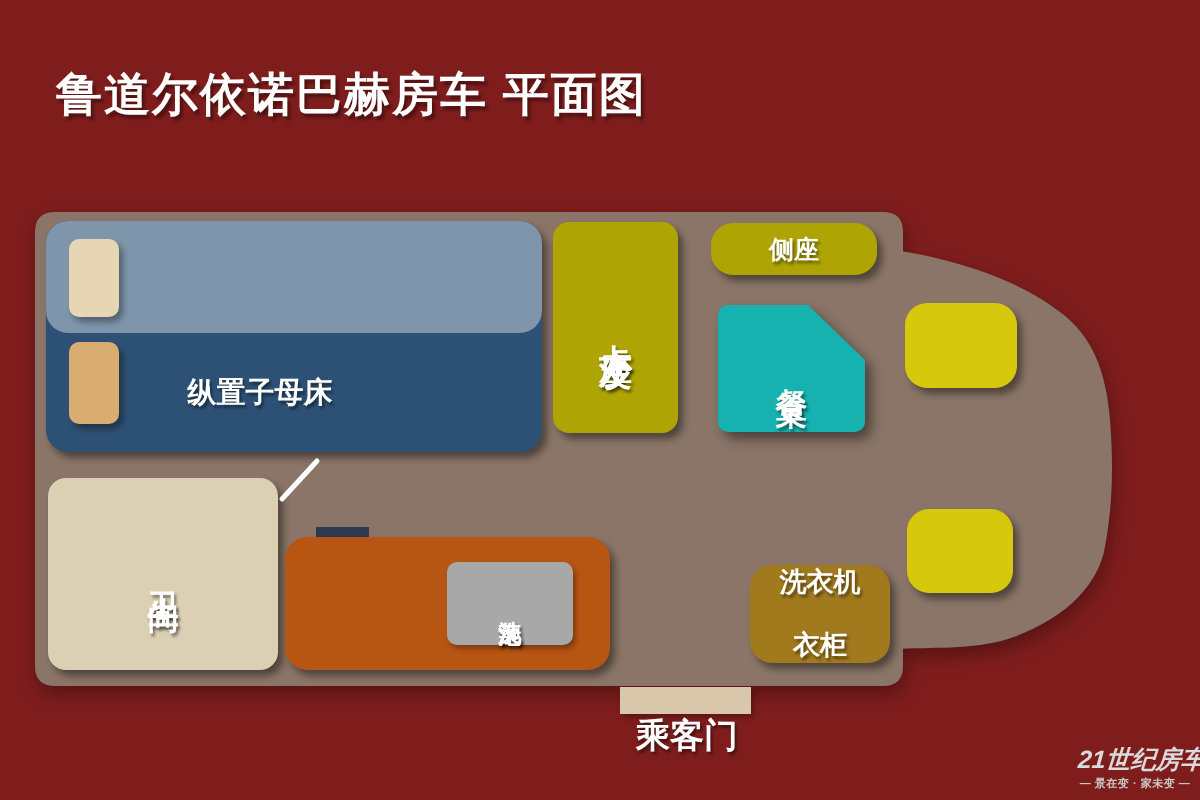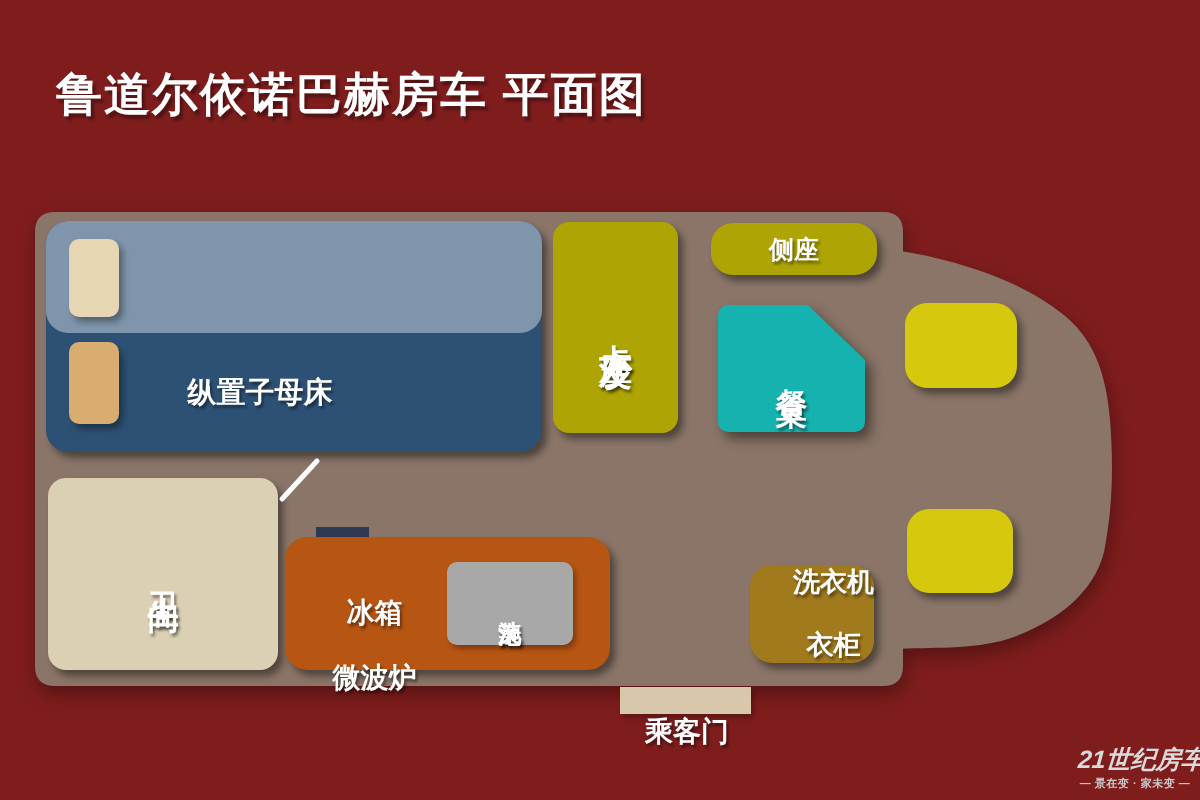--- a/index.html
+++ b/index.html
@@ -95,36 +95,32 @@
     <span class="label vtext" style="font-size:31px;">卫生间</span>
   </div>
 
   <svg id="door-line-svg" width="1200" height="800" viewBox="0 0 1200 800">
     <line x1="282" y1="499" x2="317" y2="461" stroke="#ffffff" stroke-width="5" stroke-linecap="round"></line>
   </svg>
 
   <div class="abs" style="left: 316px; top: 527px; width: 53px; height: 11px; background-color: rgb(46, 58, 82);"></div>
 
   <div class="block" style="left: 285px; top: 537px; width: 325px; height: 133px; background-color: rgb(183, 85, 19);">
-    <div id="kitchen-label" class="label" style="font-size:28px;">
-      <div>冰箱</div>
-      <div>微波炉</div>
-    </div>
 
     <div class="block" style="left: 162px; top: 25px; width: 126px; height: 83px; border-radius: 10px; box-shadow: rgba(0, 0, 0, 0.3) 3px 4px 5px; background-color: rgb(168, 168, 168);">
       <span class="label vtext" style="font-size:23px;letter-spacing:1px;">洗菜池</span>
     </div>
   </div>
 
-  <div class="block" style="left: 750px; top: 565px; width: 124px; height: 98px; background-color: rgb(162, 122, 30); justify-content: flex-end;">
+  <div class="block" style="left: 750px; top: 565px; width: 140px; height: 98px; background-color: rgb(162, 122, 30);">
     <div class="label" style="font-size:27px;">
       <div>洗衣机</div>
       <div>衣柜</div>
     </div>
   </div>
 
   <div class="abs" style="left: 620px; top: 687px; width: 131px; height: 27px; box-shadow: rgba(0, 0, 0, 0.25) 3px 4px 5px; background-color: rgb(216, 199, 170);"></div>
-  <div class="abs label" style="left:597px;top:716px;width:180px;font-size:28px;">乘客门</div>
+  <div class="abs label" style="left:597px;top:716px;width:180px;font-size:34px;">乘客门</div>
 
   <div id="logo-brand">21世纪房车</div>
   <div id="logo-tagline">— 景在变 · 家未变 —</div>
 
 </div>
 
 </body></html>

